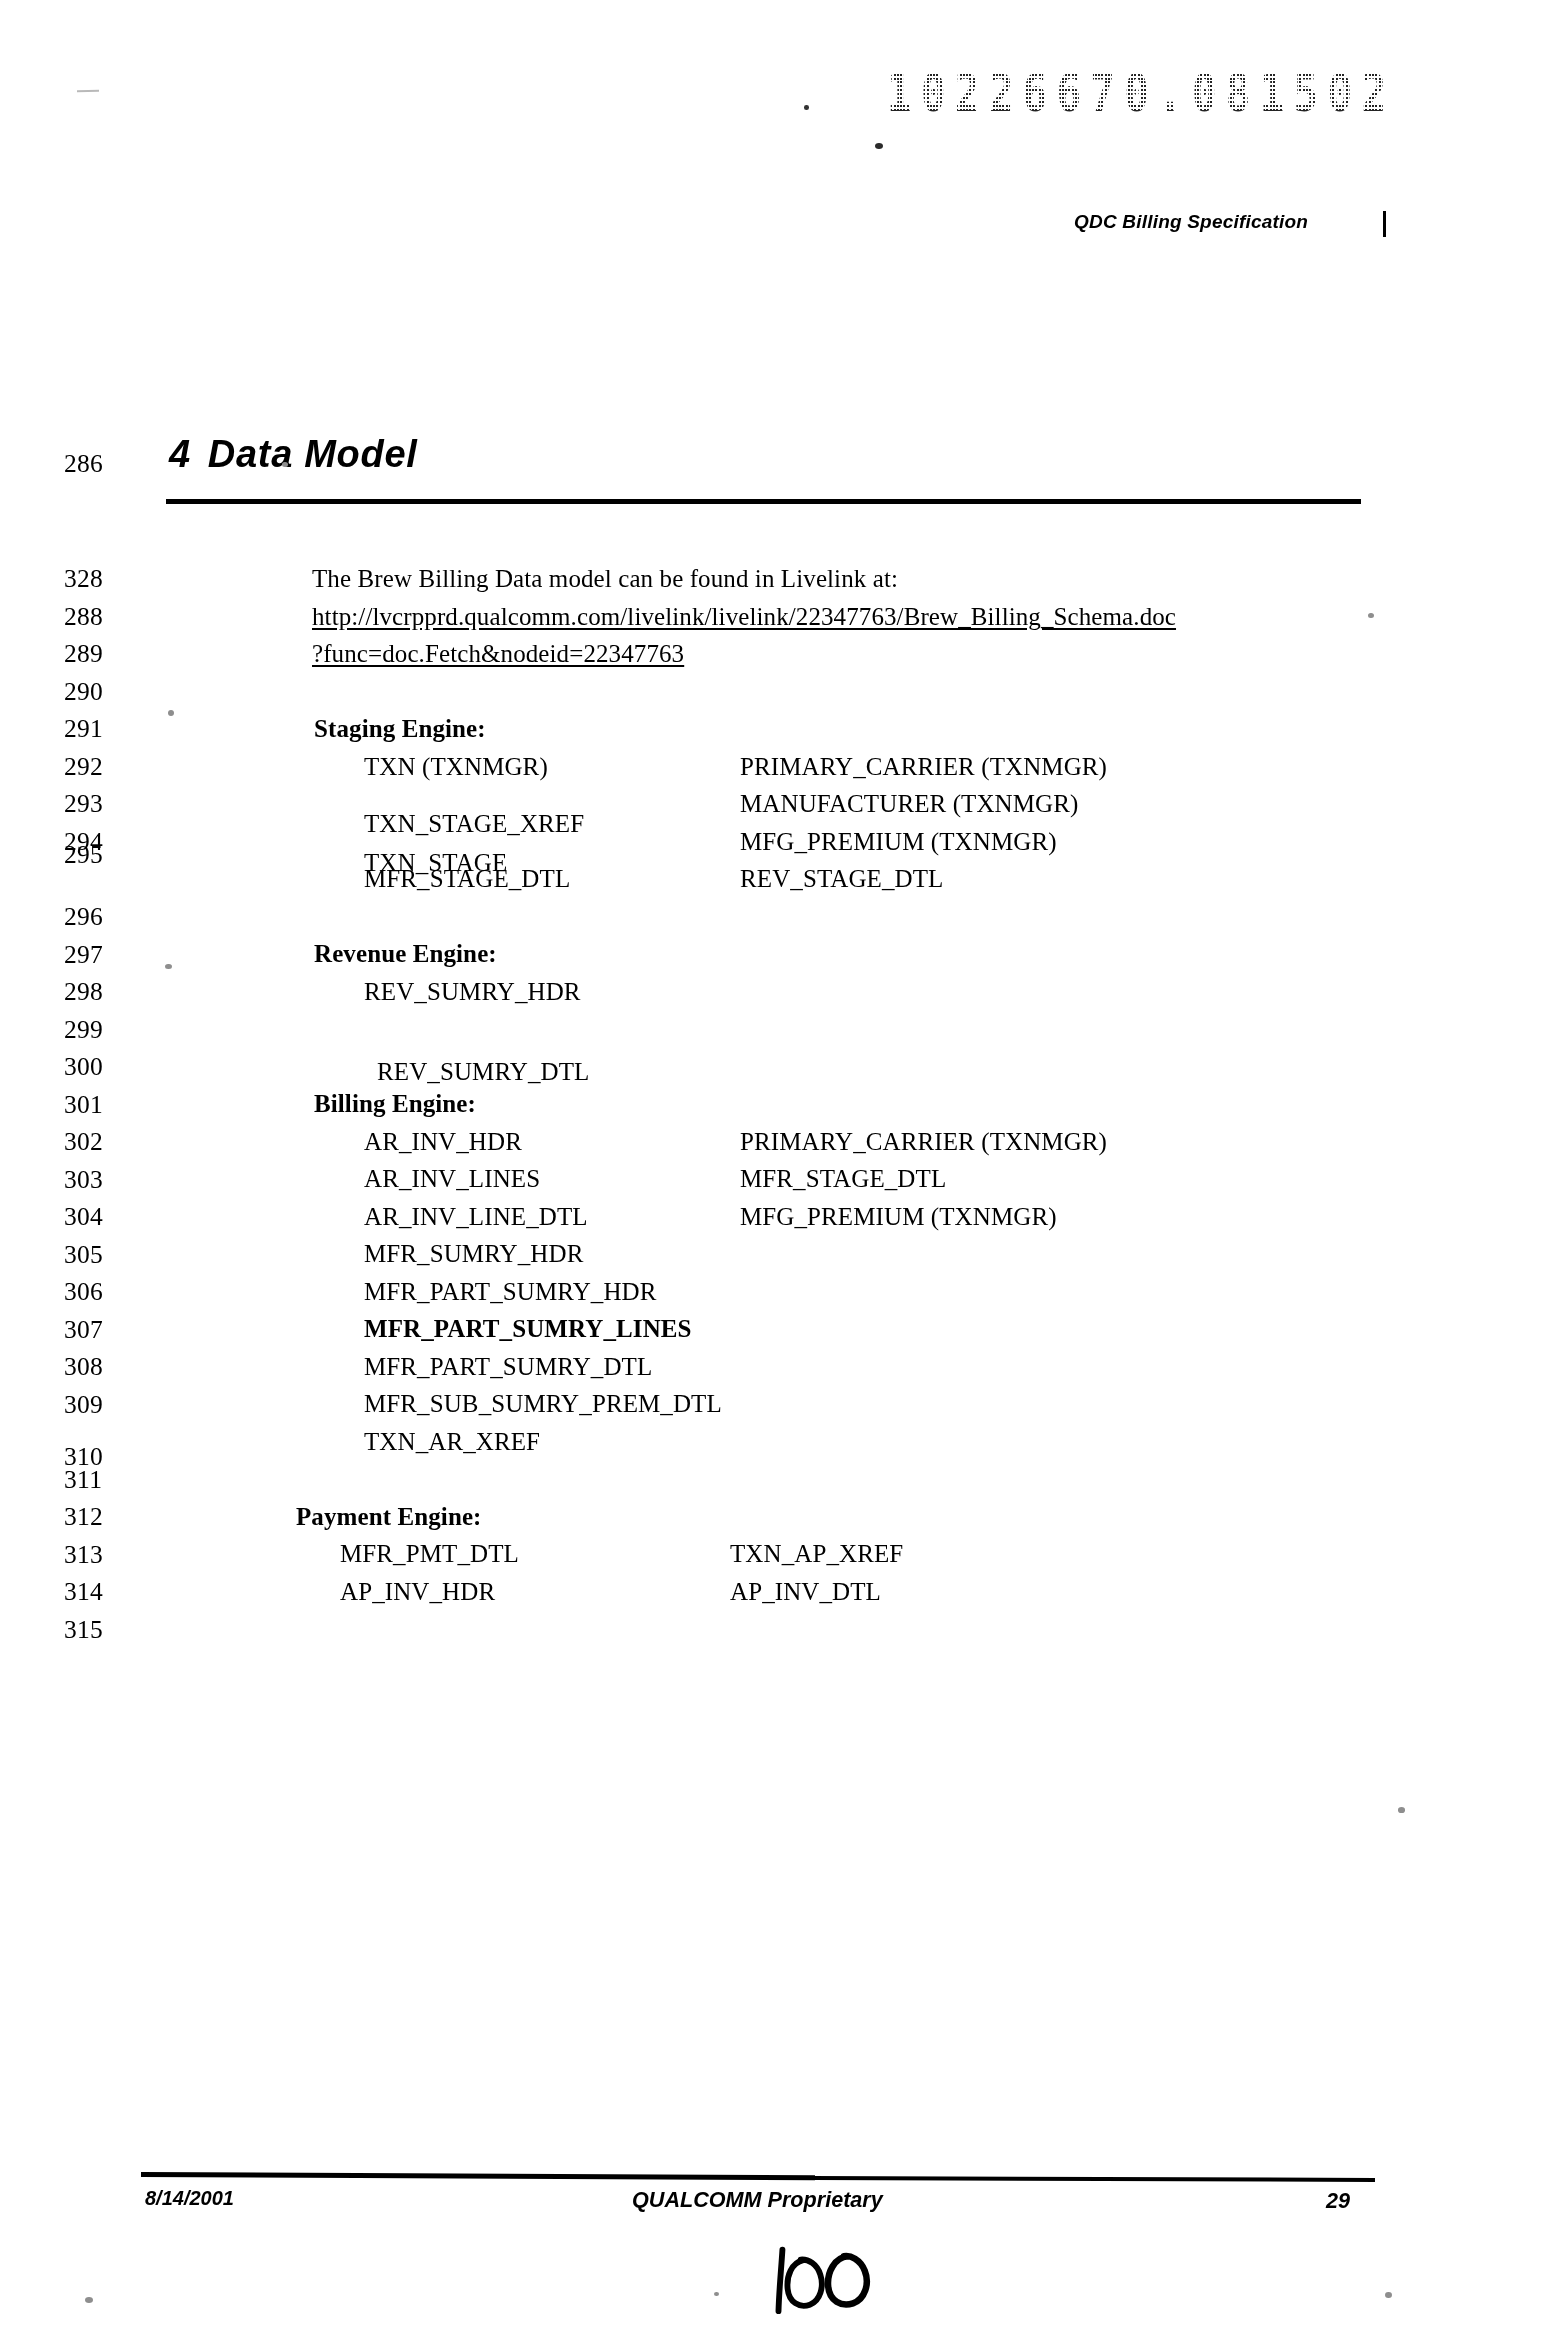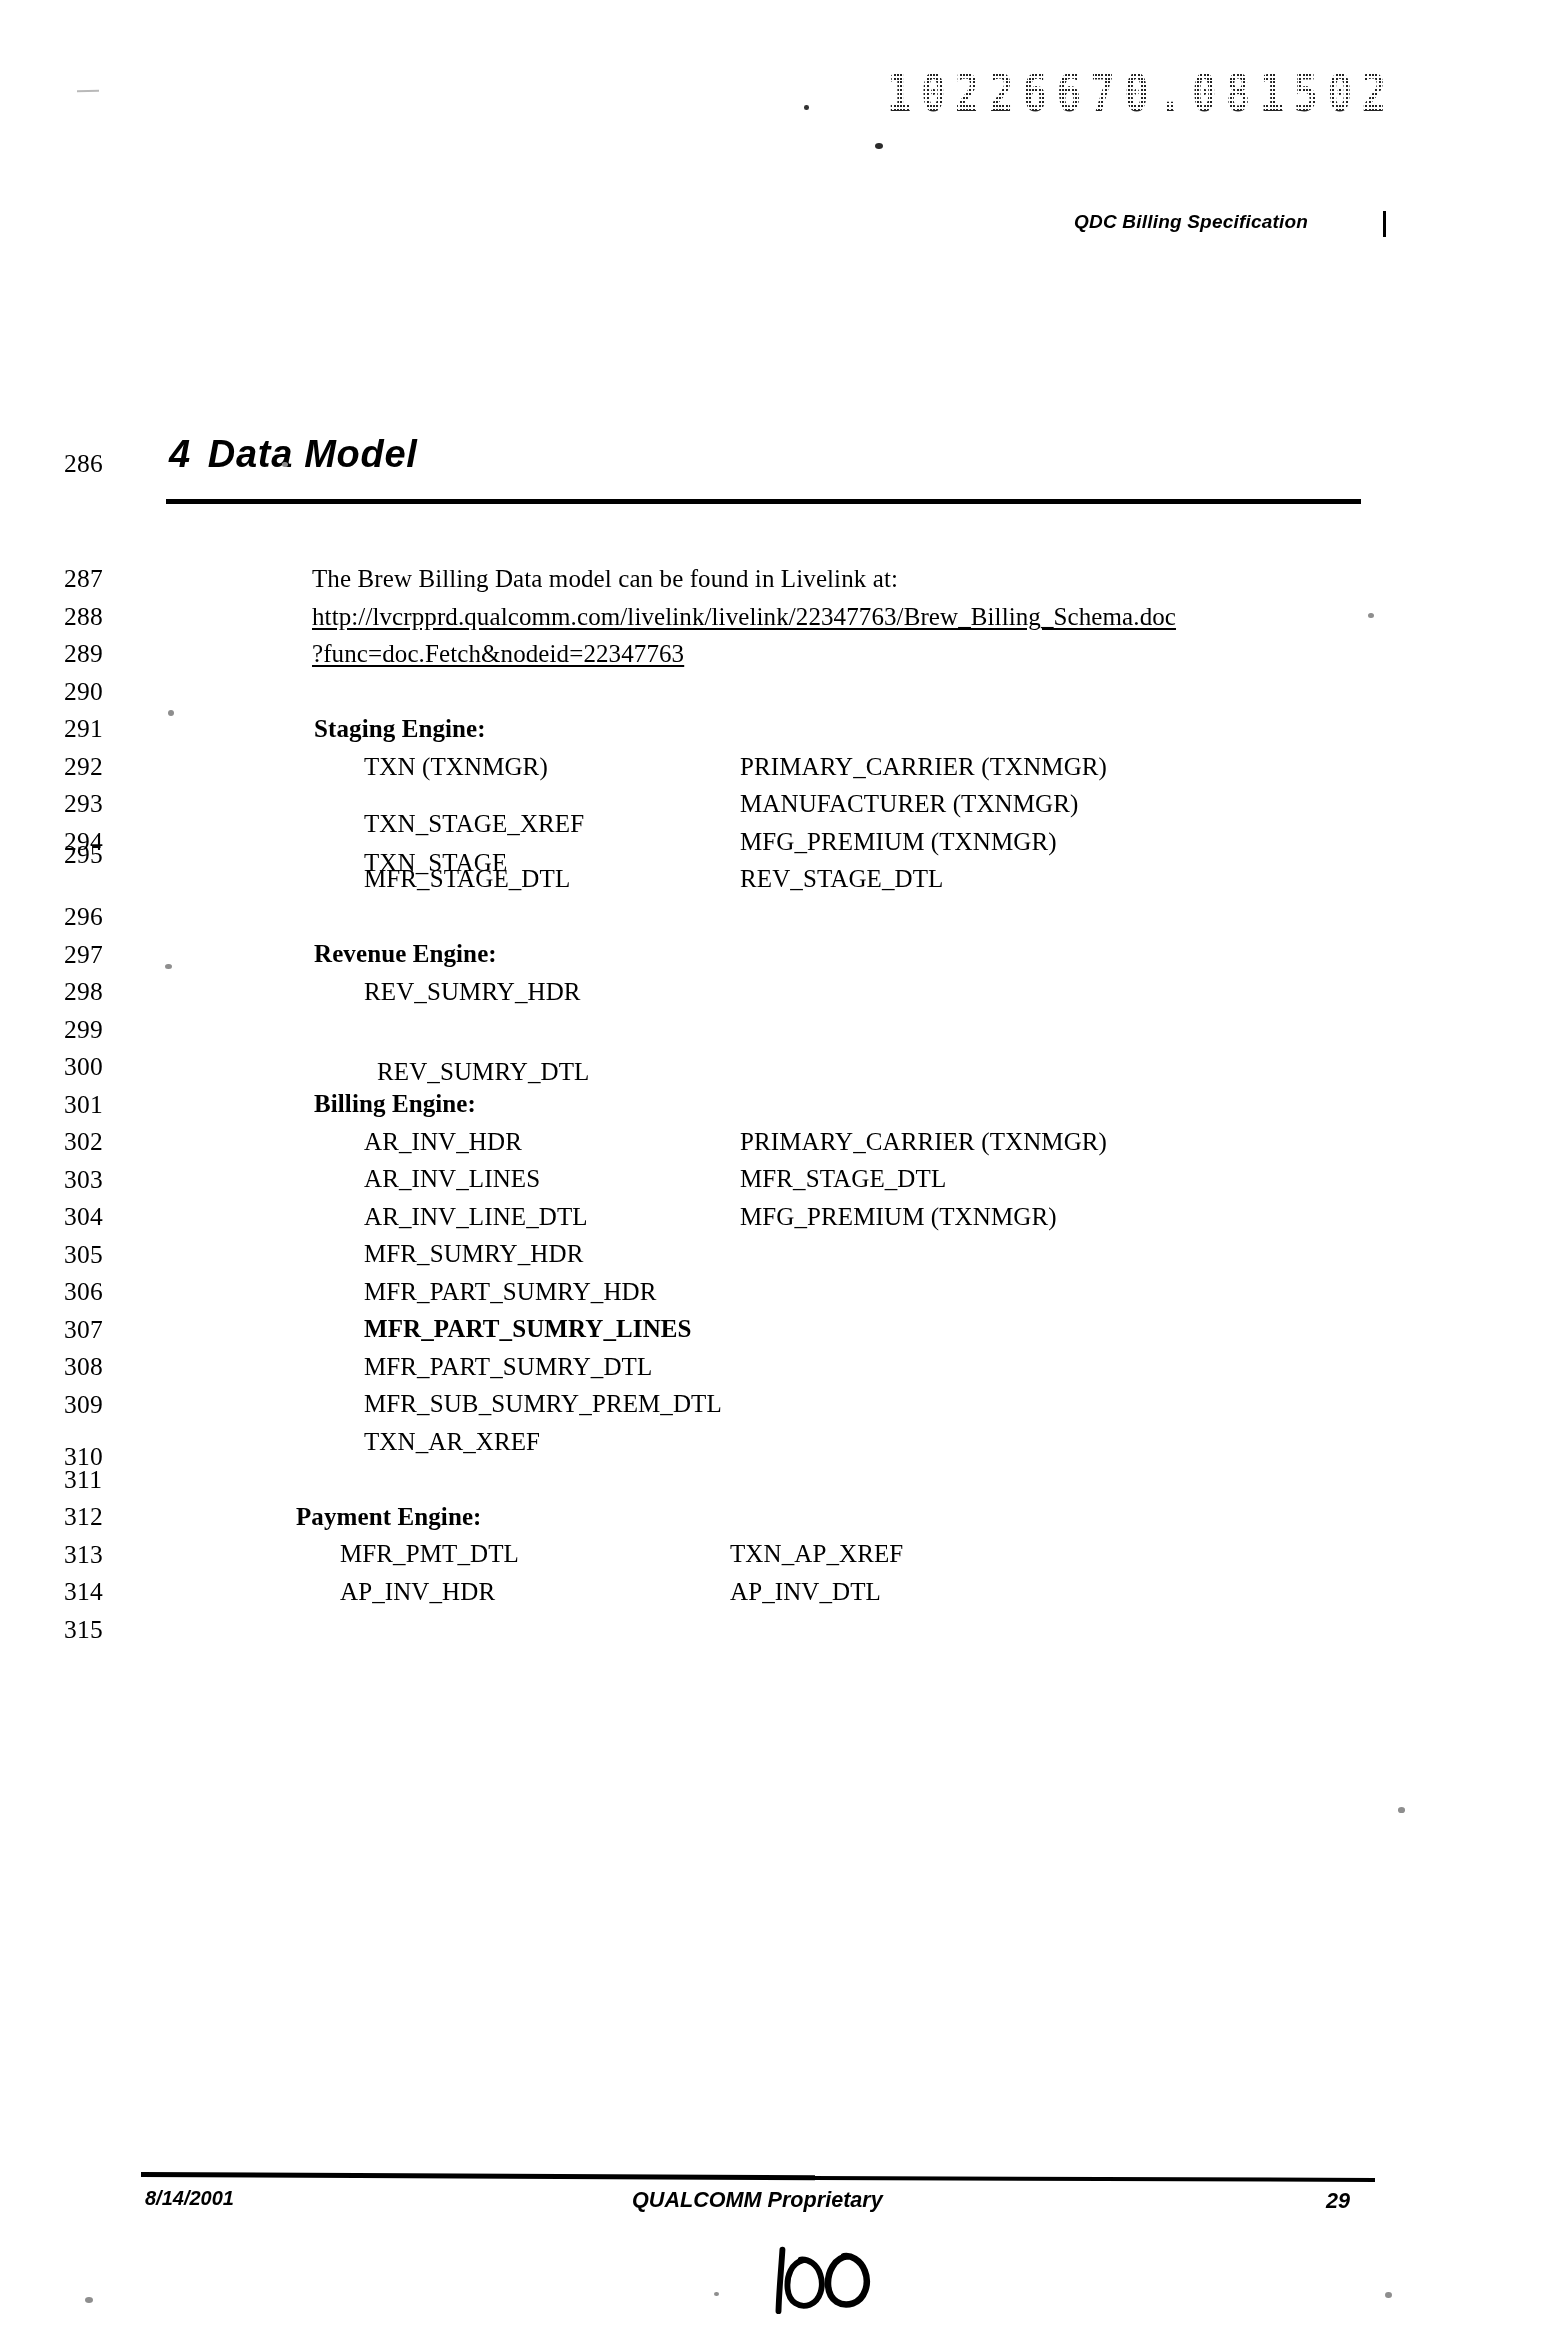--- a/index.html
+++ b/index.html
@@ -239,21 +239,21 @@
   <div class="header-bar"></div>
 
   <div class="title-num">286</div>
   <div class="title-text">
     <span>4</span><span class="title-num-sep"></span><span>Data Model</span>
   </div>
   <div class="title-rule"></div>
   <div class="title-rule-thin"></div>
 
   <div id="body-layer">
-      <div class="ln" style="top: 564px;">287</div>
+      <div class="ln" style="top: 564px;">328</div>
       <div class="body-txt para" style="top: 565px;">The Brew Billing Data model can be found in Livelink at:</div>
       <div class="ln" style="top: 602px;">288</div>
       <div class="body-txt url" style="top: 603px;">http://lvcrpprd.qualcomm.com/livelink/livelink/22347763/Brew_Billing_Schema.doc</div>
       <div class="ln" style="top: 639px;">289</div>
       <div class="body-txt url" style="top: 640px;">?func=doc.Fetch&amp;nodeid=22347763</div>
       <div class="ln" style="top: 677px;">290</div>
       <div class="ln" style="top: 714px;">291</div>
       <div class="body-txt sechead" style="top: 715px;">Staging Engine:</div>
       <div class="ln" style="top: 752px;">292</div>
       <div class="body-txt item" style="top: 753px;">TXN (TXNMGR)</div>

